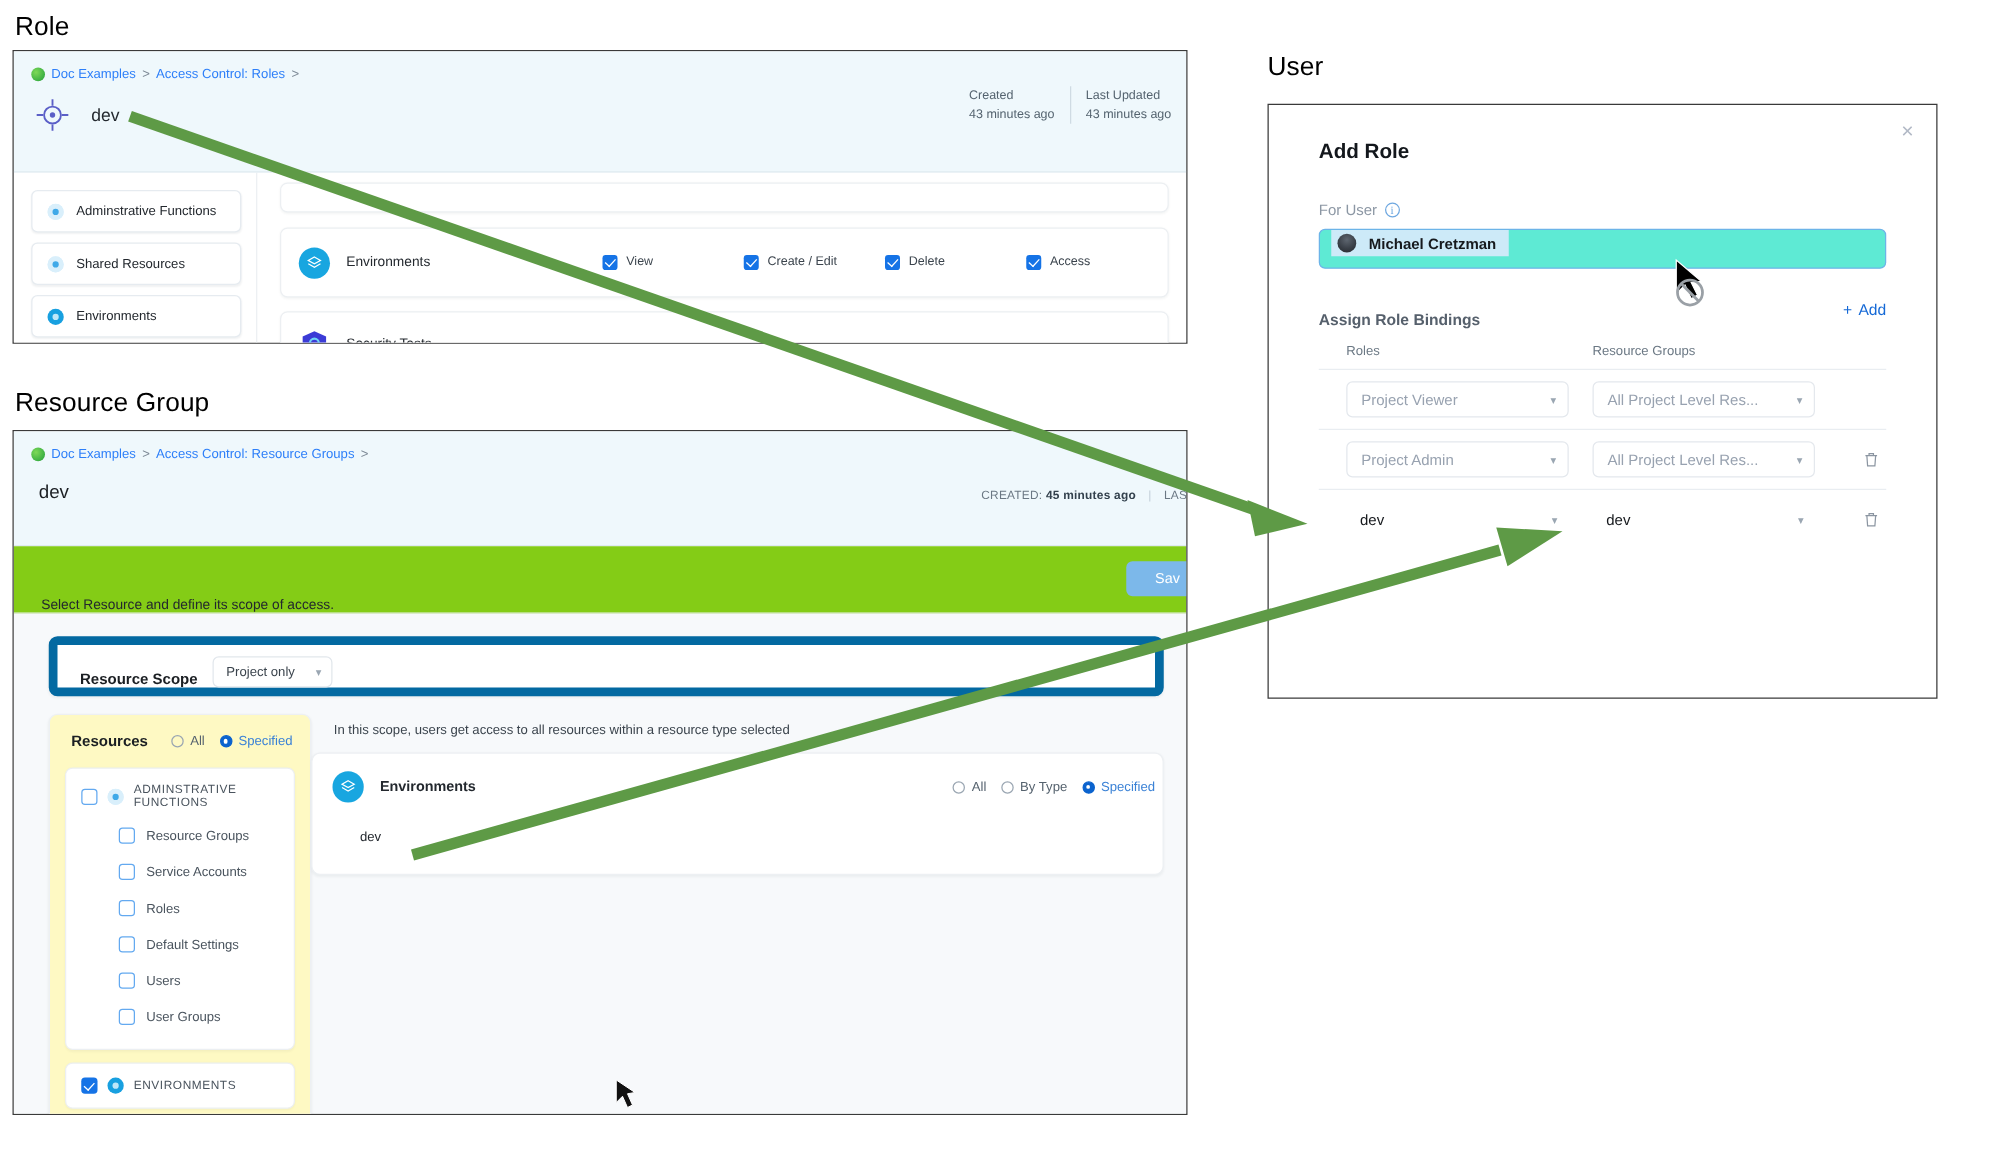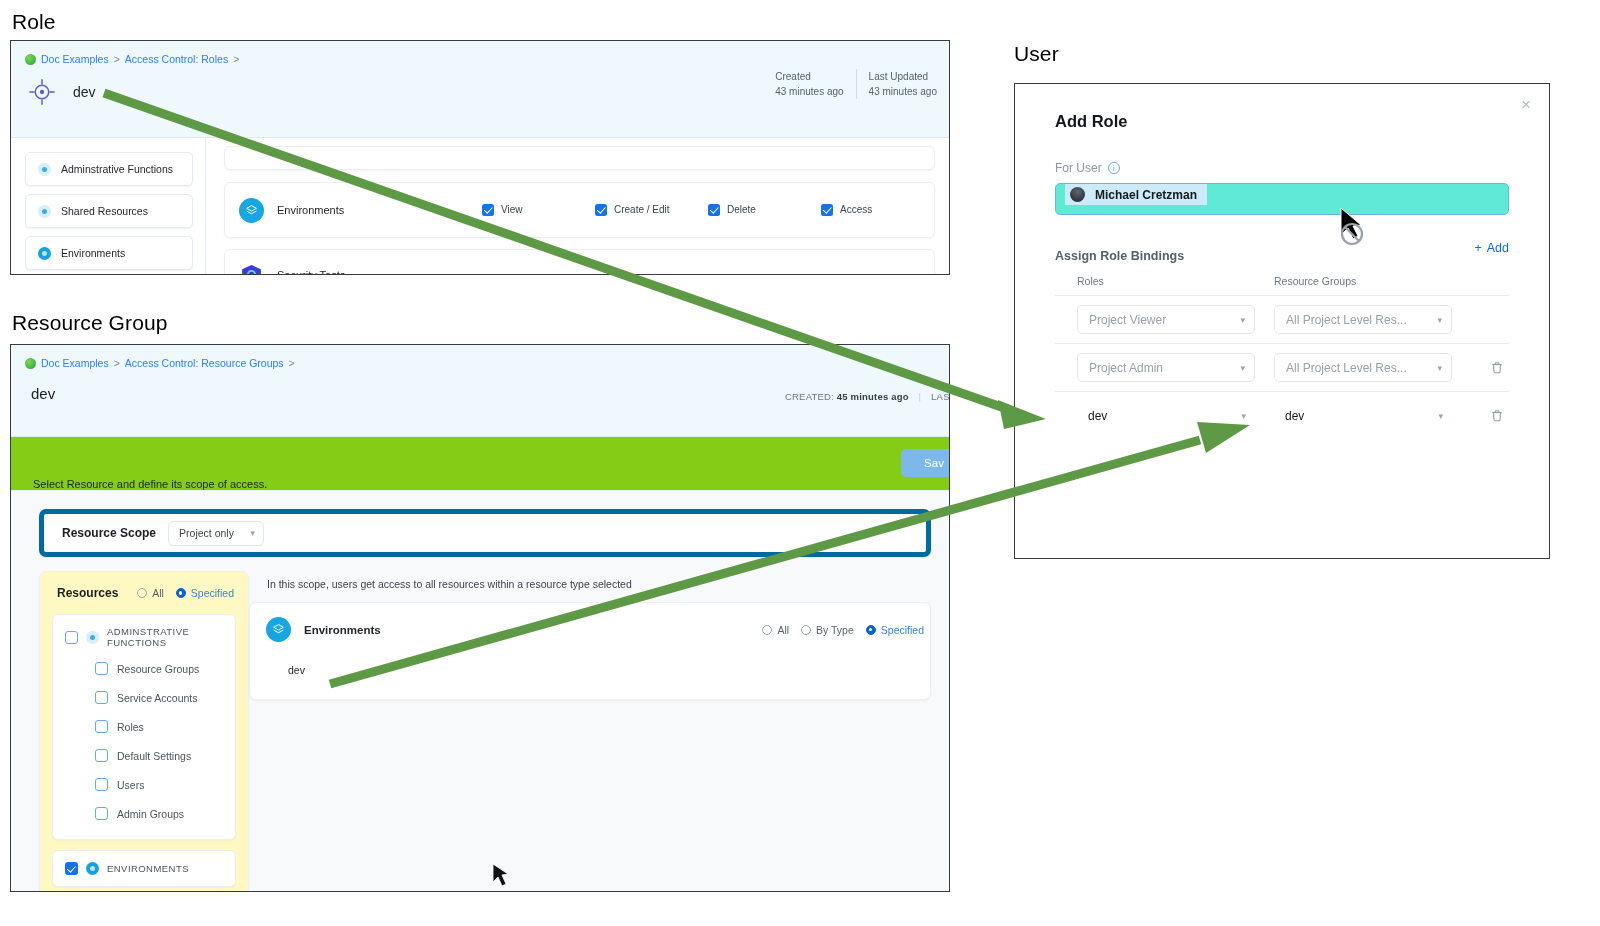--- a/index.html
+++ b/index.html
@@ -134,22 +134,22 @@
   }
   .rg-sub-text { font-size: 11px; color: #23282e; }
   .save-btn {
     position: absolute; right: -18px; top: 12px; width: 66px; height: 28px;
     background: #7cb8ea; border-radius: 5px; color: #fff; font-size: 11.5px;
     display: flex; align-items: center; justify-content: center;
   }
 
   .rg-body { background: #f7f9fb; height: 400px; padding: 18px 0 0 0; }
   .scope-card {
-    margin: 0 18px 14px 28px; background: #fff; border: 5px solid #0369a1;
-    border-radius: 7px; height: 48px; display: flex; align-items: center;
+    margin: 0 18px 14px 28px; background: #fff; border: 7px solid #0369a1;
+    border-radius: 7px; height: 48px; display: flex; align-items: flex-end;
     padding-left: 18px; box-shadow: 0 1px 2px rgba(16,32,48,.05);
   }
   .scope-lbl { font-size: 12px; font-weight: 700; color: #1b1f23; margin-right: 12px; }
   .select-box {
     border: 1px solid #e2e7ec; border-radius: 5px; height: 25px; min-width: 96px;
     display: flex; align-items: center; justify-content: space-between;
     padding: 0 8px 0 10px; font-size: 10.5px; color: #3b444d; background: #fff;
   }
   .chev { color: #9aa6b2; font-size: 9px; margin-left: 10px; }
 
@@ -408,21 +408,21 @@
           <div class="sub-item">
             <span class="cb-empty"></span>
             <span>Default Settings</span>
           </div>
           <div class="sub-item">
             <span class="cb-empty"></span>
             <span>Users</span>
           </div>
           <div class="sub-item">
             <span class="cb-empty"></span>
-            <span>Admin Groups</span>
+            <span>User Groups</span>
           </div>
         </div>
 
         <div class="res-group">
           <div class="grp-head" style="margin-bottom:0">
             <span class="cb-on"></span>
             <span class="dot-ic solid"></span>
             <span class="grp-label">ENVIRONMENTS</span>
           </div>
         </div>

